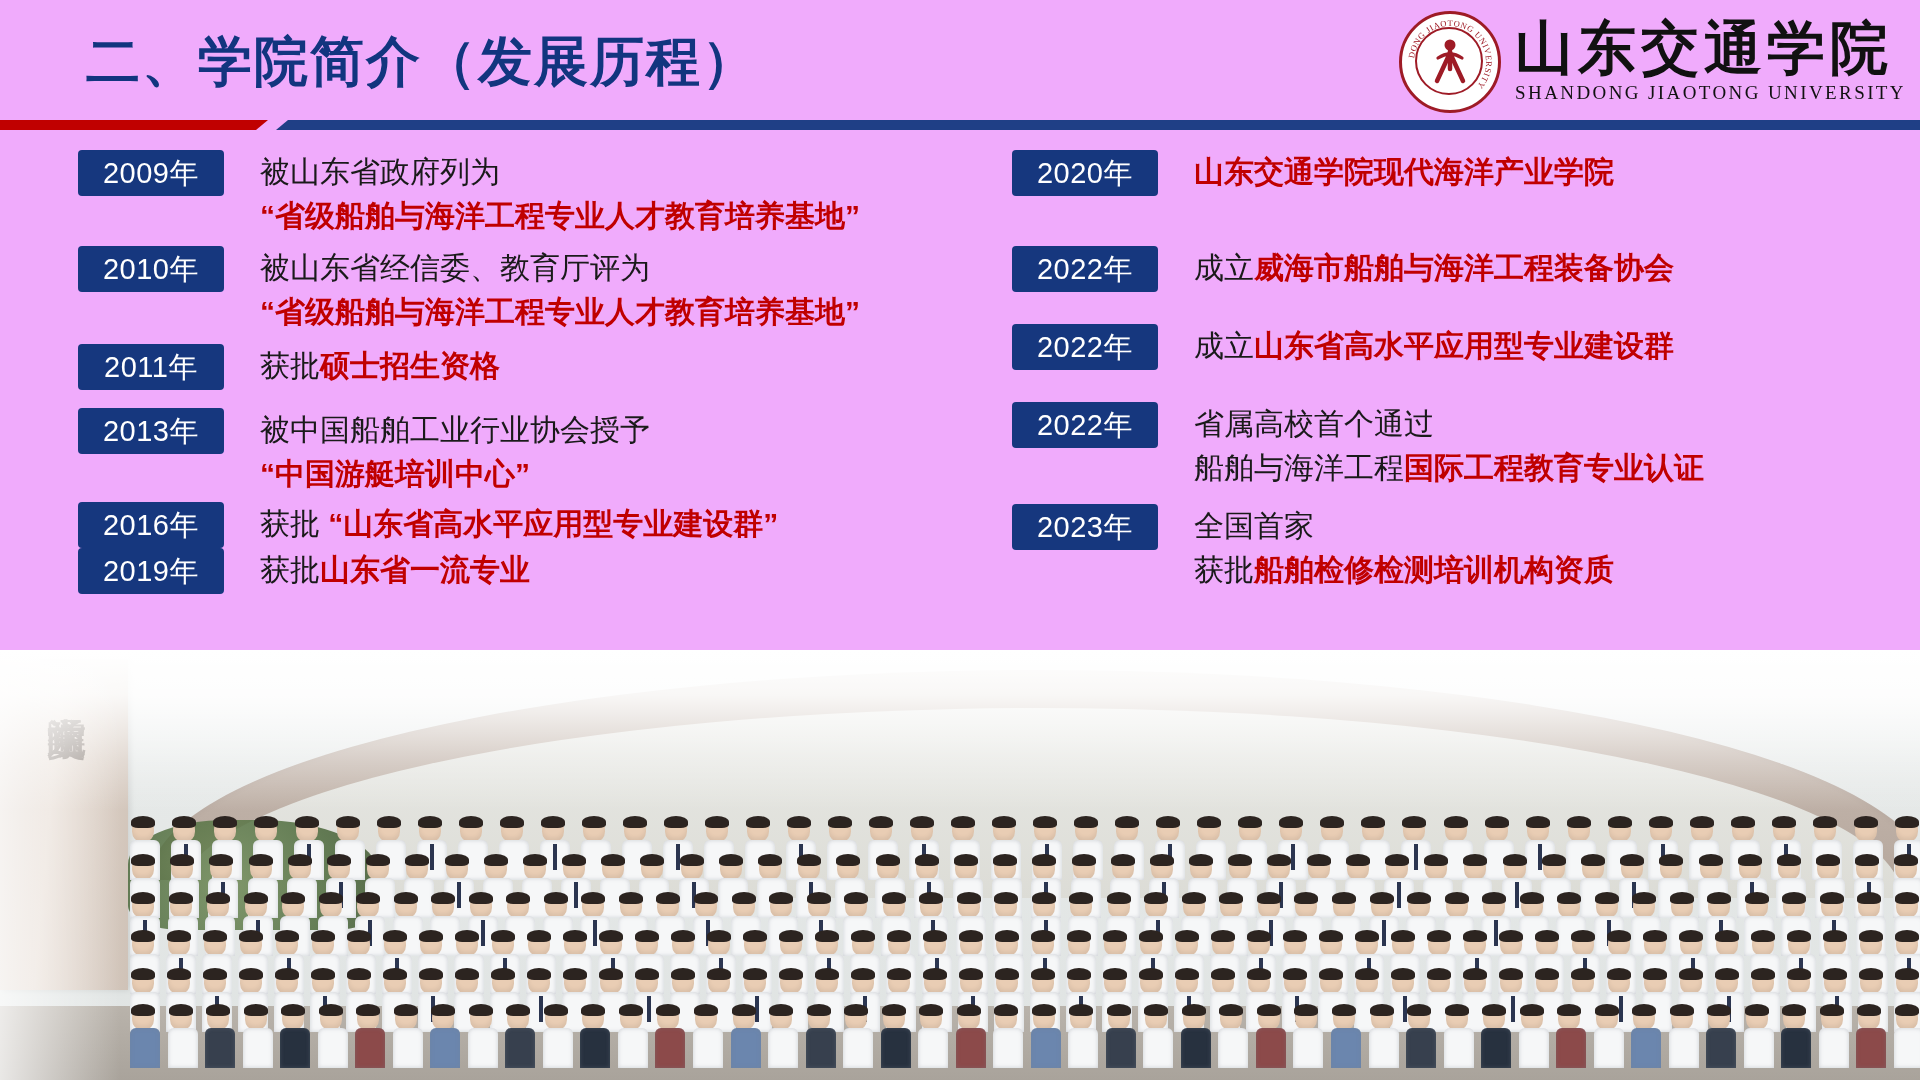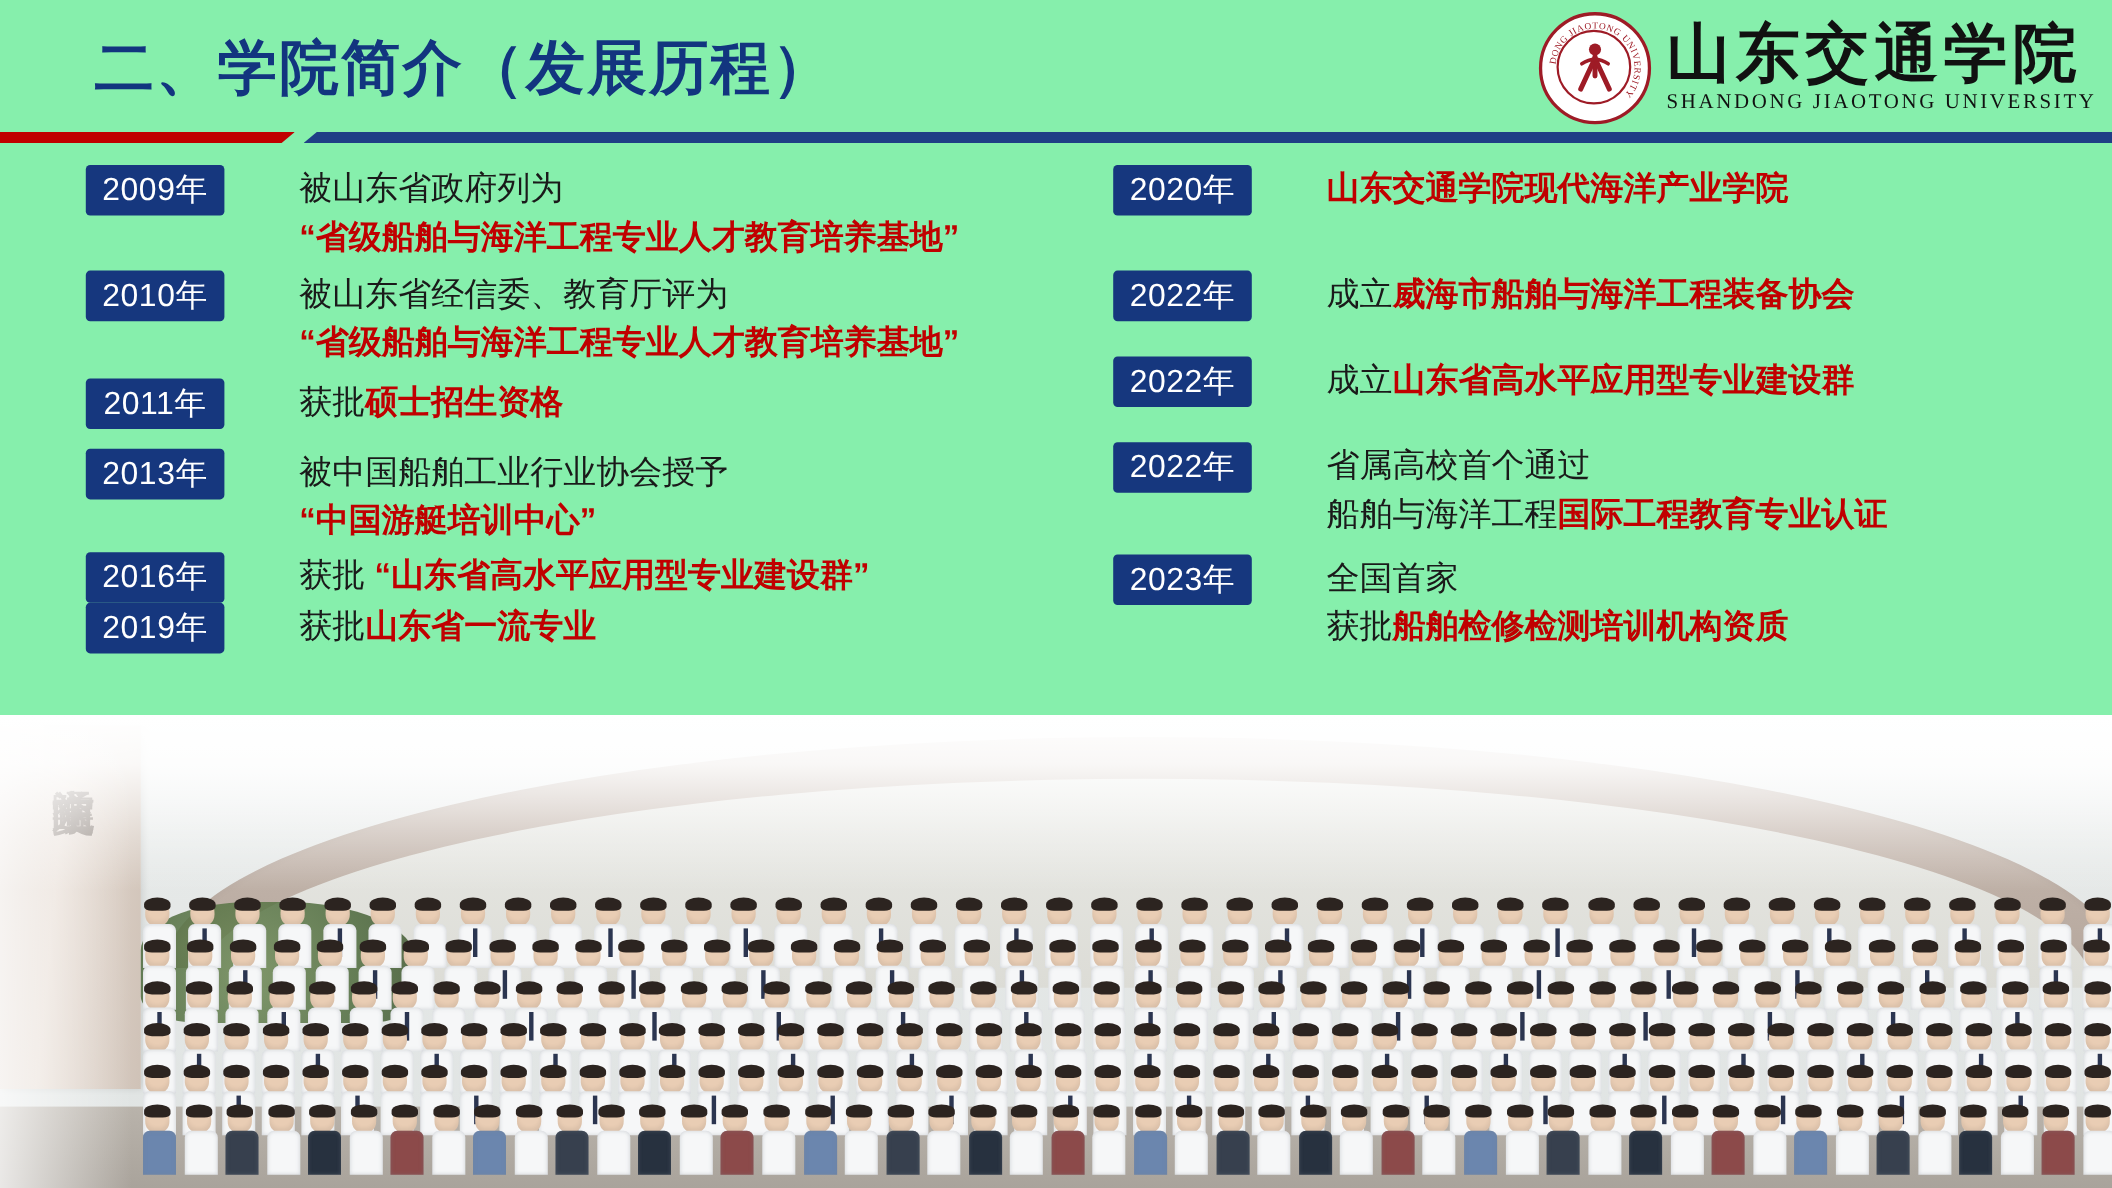--- a/index.html
+++ b/index.html
@@ -10,21 +10,21 @@
   body {
     width: 1920px;
     height: 1080px;
     overflow: hidden;
     font-family: "Liberation Sans", "DejaVu Sans", sans-serif;
   }
   .slide {
     position: relative;
     width: 1920px;
     height: 1080px;
-    background: #86efac;
+    background: #f0abfc;
     overflow: hidden;
   }
 
   
   .header {
     position: absolute;
     top: 0; left: 0;
     width: 1920px;
     height: 132px;
   }
@@ -272,40 +272,40 @@
   .col-left  { left: 78px;  width: 900px; }
   .col-right { left: 1012px; width: 900px; }
 
   .entry {
     position: absolute;
     display: flex;
     align-items: flex-start;
   }
   .year-badge {
     flex: none;
-    width: 126px;
+    width: 146px;
     height: 46px;
     background: #16377e;
     border-radius: 4px;
     color: #ffffff;
     font-size: 29px;
     line-height: 46px;
     text-align: center;
     letter-spacing: 0.5px;
     font-family: "Liberation Sans", "DejaVu Sans", sans-serif;
   }
   .entry-text {
     margin-left: 36px;
     font-size: 30px;
     line-height: 44px;
     color: #1a1a1a;
     white-space: nowrap;
     font-family: "Liberation Sans", "DejaVu Sans", sans-serif;
   }
-  .entry-text .ln { display: block; margin-left: 32px; }
+  .entry-text .ln { display: block; }
   .hl {
     color: #c00000;
     font-weight: bold;
   }
 </style>
 </head>
 <body>
 
 <div class="slide">
 

